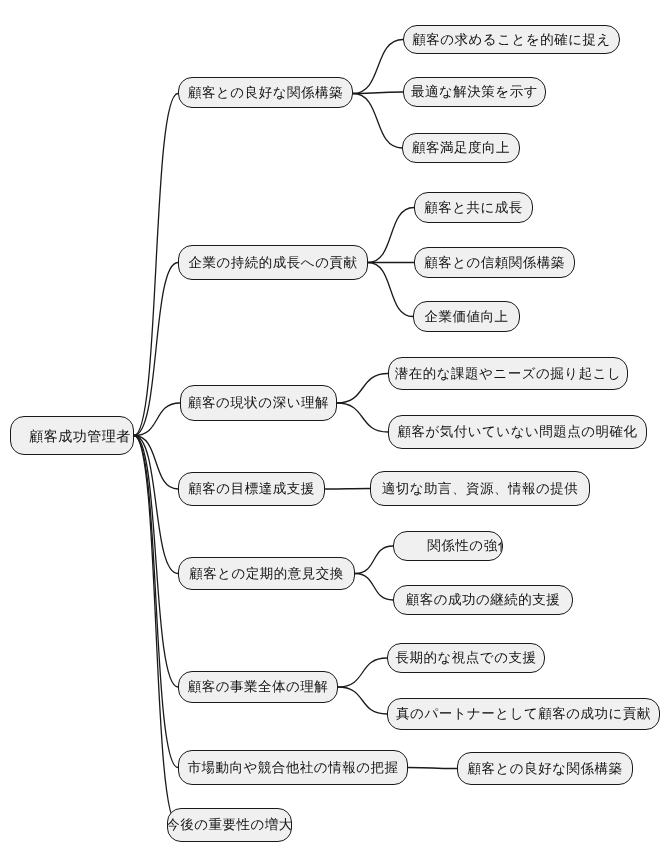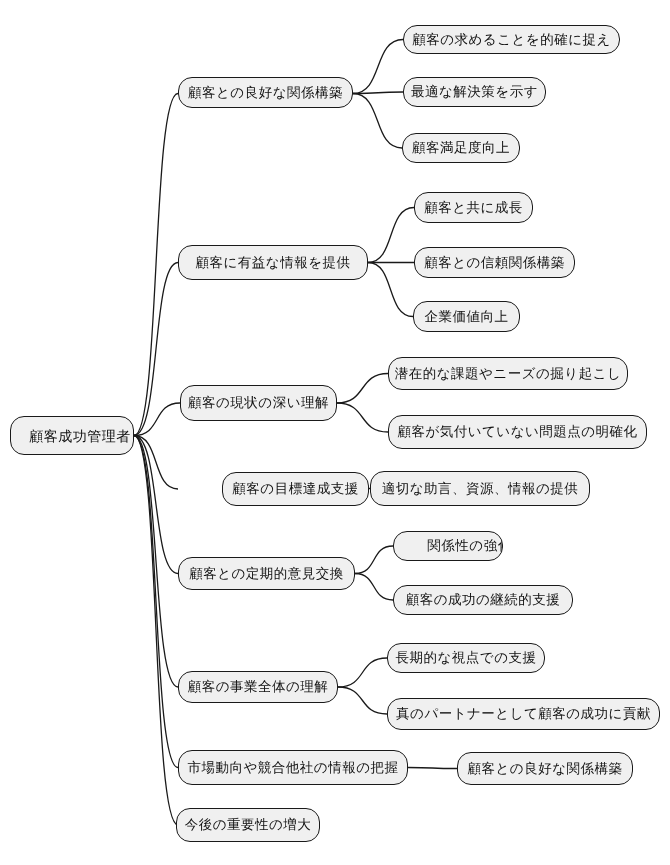--- a/index.html
+++ b/index.html
@@ -74,31 +74,31 @@
       <path d="M 355 573.5 C 377.8 573.5, 370.2 600, 393 600"></path>
       <path d="M 338 687 C 367.4 687, 357.6 658, 387 658"></path>
       <path d="M 338 687 C 367.4 687, 357.6 714, 387 714"></path>
       <path d="M 408 767.5 C 437.4 767.5, 427.6 768.5, 457 768.5"></path>
     </svg>
 <div class="node root" style="left: 10px; top: 416px; width: 124px; height: 39px; padding-left: 16px;">顧客成功管理者</div>
     <div class="node" style="left: 178px; top: 77px; width: 175px; height: 31px;">顧客との良好な関係構築</div>
     <div class="node" style="left: 403px; top: 25px; width: 217px; height: 29px;">顧客の求めることを的確に捉え</div>
     <div class="node" style="left: 403px; top: 77px; width: 143px; height: 30px;">最適な解決策を示す</div>
     <div class="node" style="left: 402px; top: 133px; width: 118px; height: 30px;">顧客満足度向上</div>
-    <div class="node" style="left: 178px; top: 245px; width: 190px; height: 35px;">顧客に有益な情報を提供</div>
+    <div class="node" style="left: 178px; top: 245px; width: 190px; height: 35px;">企業の持続的成長への貢献</div>
     <div class="node" style="left: 414px; top: 192px; width: 119px; height: 31px;">顧客と共に成長</div>
     <div class="node" style="left: 414px; top: 247px; width: 161px; height: 31px;">顧客との信頼関係構築</div>
     <div class="node" style="left: 413px; top: 301px; width: 107px; height: 31px;">企業価値向上</div>
     <div class="node" style="left: 180px; top: 385px; width: 157px; height: 36px;">顧客の現状の深い理解</div>
     <div class="node" style="left: 388px; top: 357px; width: 240px; height: 33px;">潜在的な課題やニーズの掘り起こし</div>
     <div class="node" style="left: 388px; top: 415px; width: 259px; height: 34px;">顧客が気付いていない問題点の明確化</div>
-    <div class="node" style="left: 178px; top: 472px; width: 147px; height: 34px; margin-left: 44px;">顧客の目標達成支援</div>
+    <div class="node" style="left: 178px; top: 472px; width: 147px; height: 34px;">顧客の目標達成支援</div>
     <div class="node" style="left: 370px; top: 471px; width: 220px; height: 35px;">適切な助言、資源、情報の提供</div>
     <div class="node" style="left: 178px; top: 557px; width: 177px; height: 33px;">顧客との定期的意見交換</div>
     <div class="node" style="left: 393px; top: 531px; width: 110px; height: 30px; padding-left: 43px;">関係性の強化</div>
     <div class="node" style="left: 393px; top: 585px; width: 180px; height: 30px;">顧客の成功の継続的支援</div>
     <div class="node" style="left: 178px; top: 671px; width: 160px; height: 32px;">顧客の事業全体の理解</div>
     <div class="node" style="left: 387px; top: 643px; width: 158px; height: 30px;">長期的な視点での支援</div>
     <div class="node" style="left: 387px; top: 698px; width: 273px; height: 32px;">真のパートナーとして顧客の成功に貢献</div>
     <div class="node" style="left: 178px; top: 750px; width: 230px; height: 35px;">市場動向や競合他社の情報の把握</div>
     <div class="node" style="left: 457px; top: 752px; width: 176px; height: 33px;">顧客との良好な関係構築</div>
-    <div class="node" style="left: 176px; top: 808px; width: 144px; height: 34px;">今後の重要性の増大</div>
+    <div class="node" style="left: 167px; top: 808px; width: 125px; height: 34px;">今後の重要性の増大</div>
   </div>
 
 </body></html>

